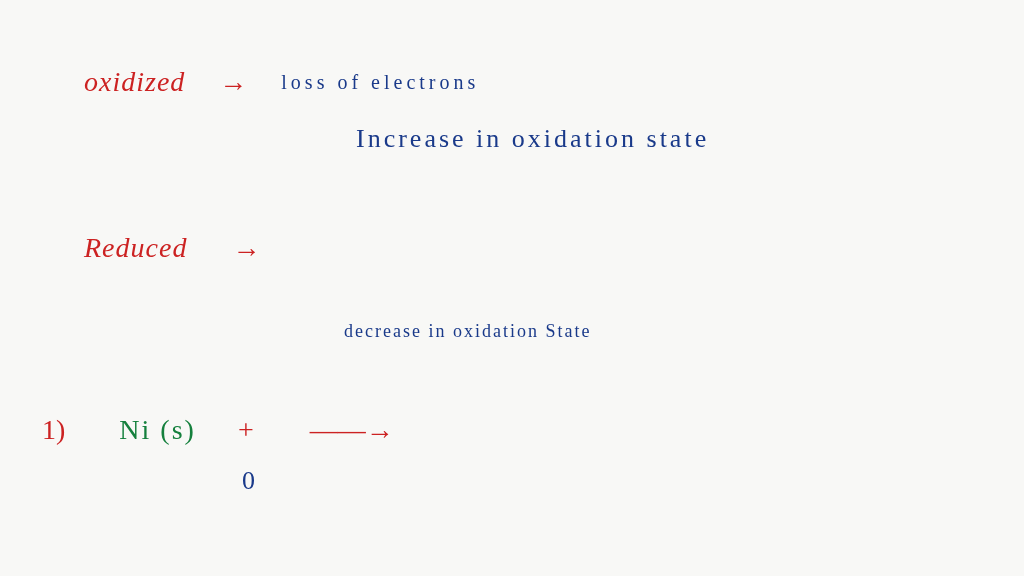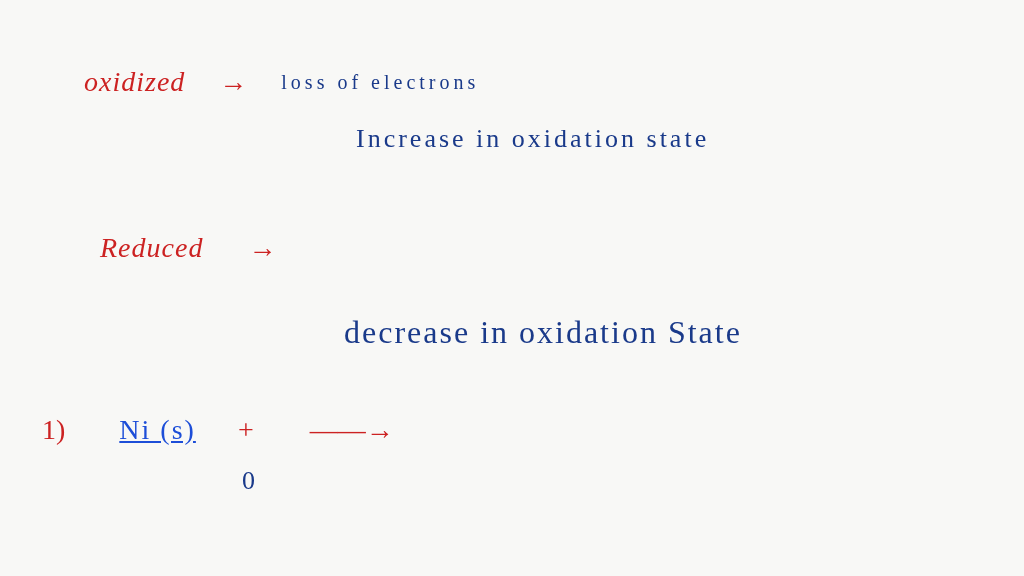--- a/index.html
+++ b/index.html
@@ -75,21 +75,20 @@
     }
 
     
     .row-reduced {
       position: absolute;
       top: 208px;
       left: 60px;
       display: flex;
       align-items: center;
       gap: 11px;
-      margin-left: 16px;
     }
 
     
     .row-decrease {
       position: absolute;
       top: 298px;
       left: 320px;
       font-size: 26px;
       letter-spacing: 3px;
     }
@@ -105,23 +104,22 @@
     }
 
     .eq-number {
       font-size: 28px;
       color: #cc2222;
       margin-right: 30px;
     }
 
     .eq-text {
       font-size: 28px;
-      color: #1d4ed8;
+      color: #15803d;
       letter-spacing: 2px;
-      text-decoration: underline;
     }
 
     .eq-plus {
       font-size: 28px;
       color: #cc2222;
       margin: 0 18px;
     }
 
     .eq-arrow {
       display: inline-block;
@@ -158,21 +156,21 @@
   <div class="row-increase">
     <span class="handwritten-blue" style="font-size:26px; letter-spacing:3px;">Increase   in   oxidation state</span>
   </div>
 
   <div class="row-reduced">
     <span class="handwritten-red term-oxidized" style="font-size:28px;">Reduced</span>
     <span class="arrow-red">→</span>
   </div>
 
   <div class="row-decrease">
-    <span class="handwritten-blue" style="font-size:32px; letter-spacing:2px;">decrease   in      oxidation   State</span>
+    <span class="handwritten-blue" style="font-size:18px; letter-spacing:2px;">decrease   in      oxidation   State</span>
   </div>
 
   <div class="row-equation">
     <span class="eq-number handwritten-red">1)</span>
     <span class="eq-text handwritten-red">
       <span>Ni (s)</span>
     </span>
     <span class="eq-plus handwritten-red">+</span>
     <span class="eq-arrow handwritten-red">——→</span>
   </div>

